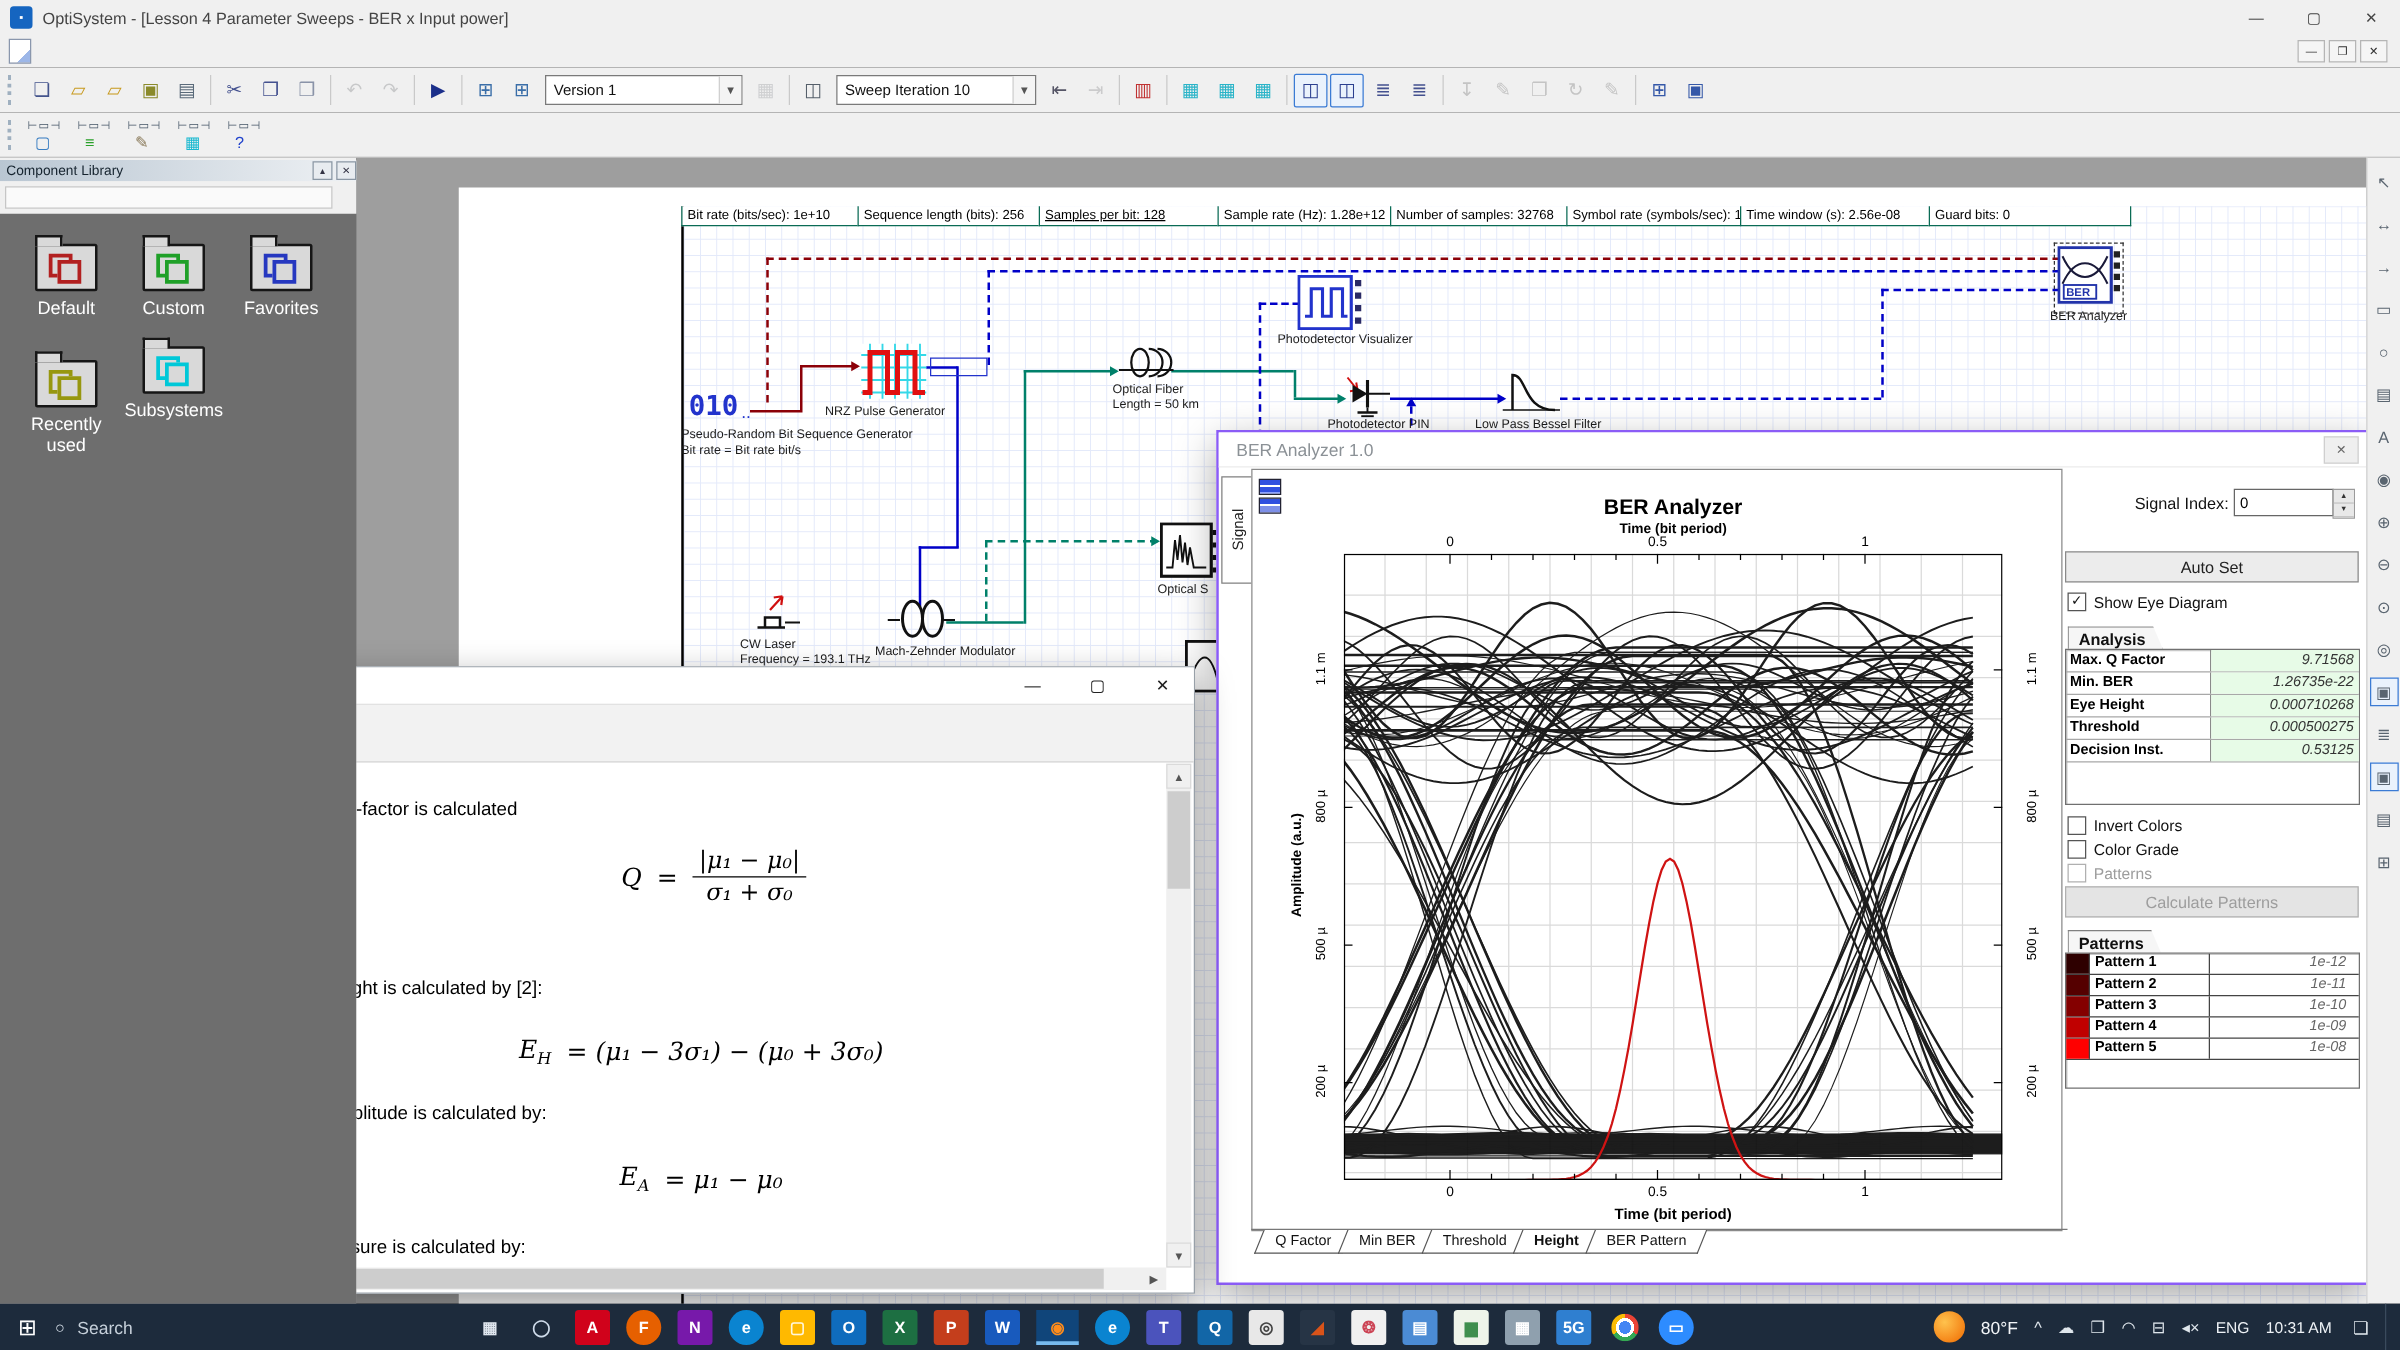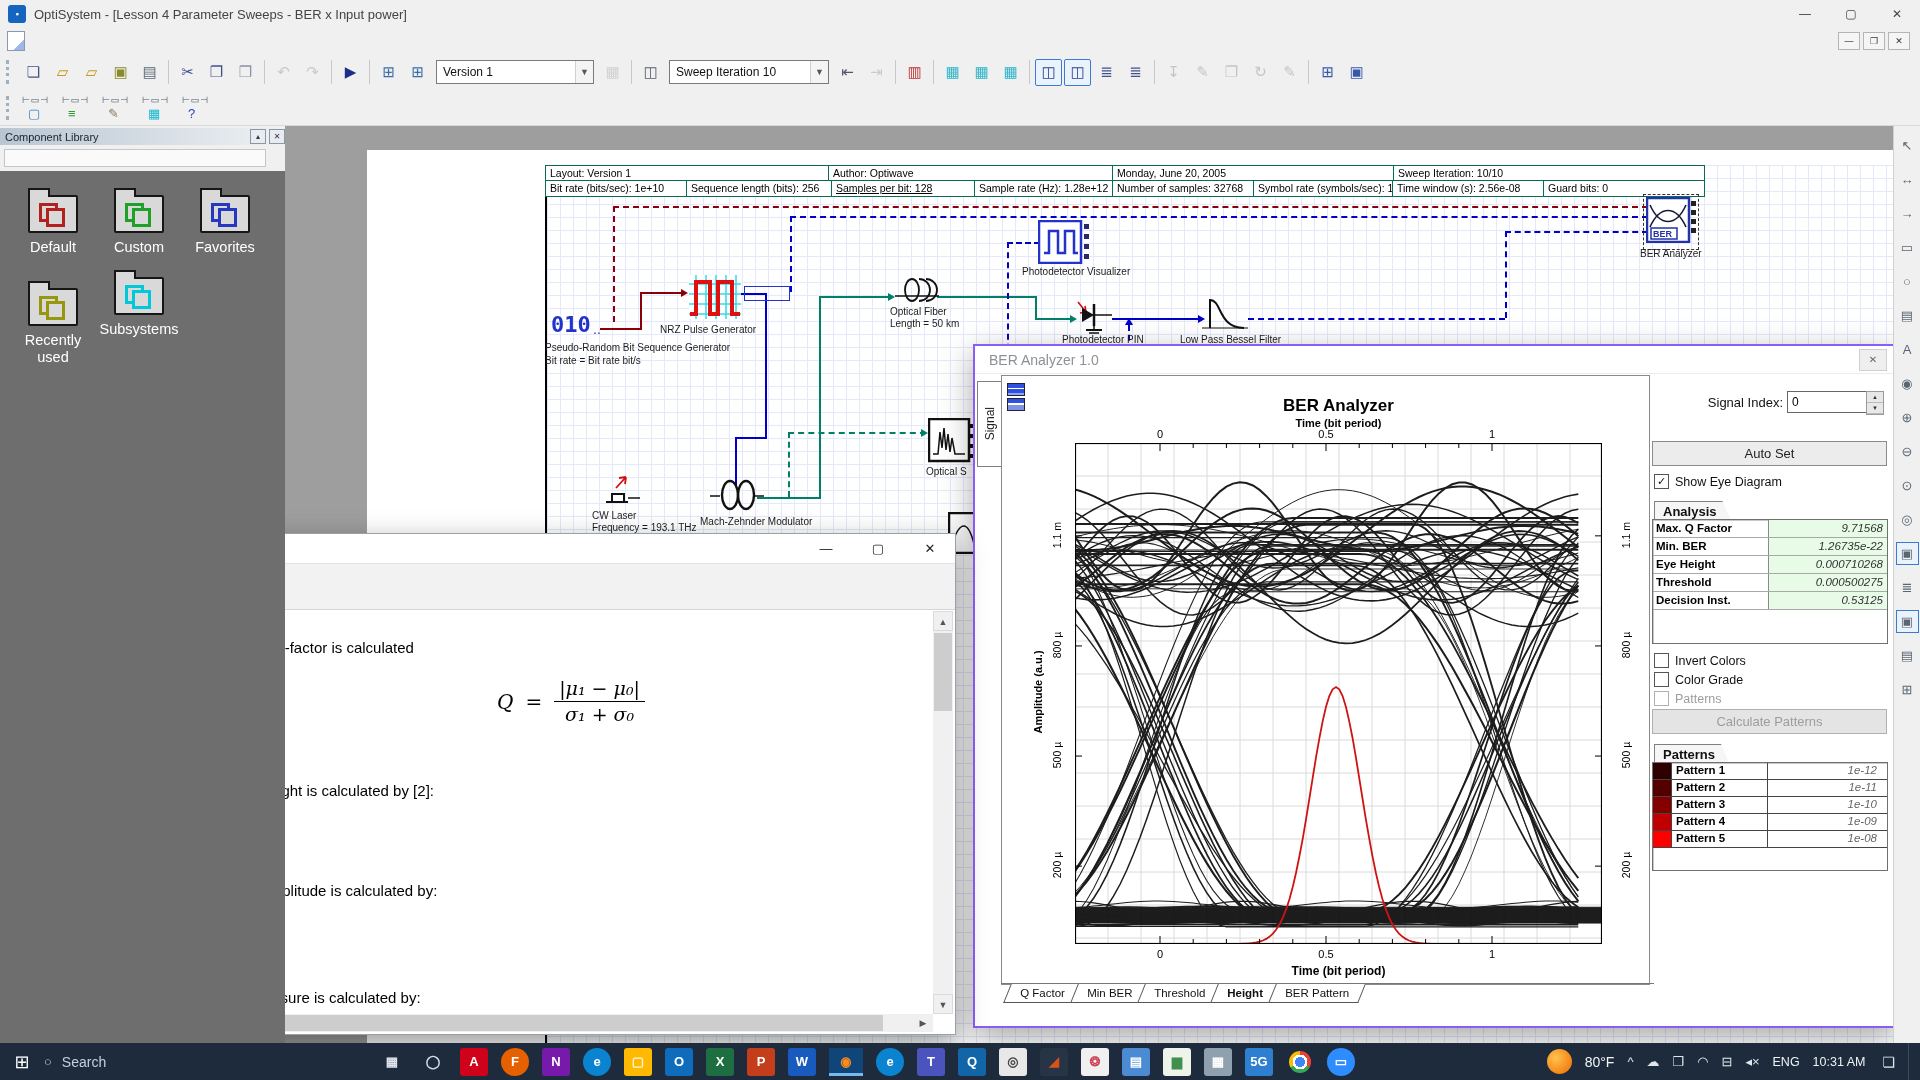--- a/index.html
+++ b/index.html
@@ -167,26 +167,20 @@
   #notif{color:#dfe6ec;font-size:14px;margin-left:4px;}
   #show-desktop{width:5px;height:37px;border-left:1px solid #3a4a5c;}
 </style>
 </head>
 <body class="nosel">
 
 <div class="abs" id="canvas-bg"></div>
 <div class="abs" id="page"></div>
 <div class="abs" id="grid"></div>
 <div class="abs" id="sheet">
-    <div class="srow">
-      <div class="scell" style="width: 283px;">Layout: Version 1</div>
-      <div class="scell" style="width: 284px;">Author: Optiwave</div>
-      <div class="scell" style="width: 281px;">Monday, June 20, 2005</div>
-      <div class="scell" style="width: 312px;">Sweep Iteration: 10/10</div>
-    </div>
     <div class="srow">
       <div class="scell" style="width: 141px;">Bit rate (bits/sec):  1e+10</div>
       <div class="scell" style="width: 145px;">Sequence length (bits):  256</div>
       <div class="scell" style="width: 143px; text-decoration: underline;">Samples per bit:  128</div>
       <div class="scell" style="width: 138px;">Sample rate (Hz):  1.28e+12</div>
       <div class="scell" style="width: 141px;">Number of samples:  32768</div>
       <div class="scell" style="width: 139px;">Symbol rate (symbols/sec):  1e+</div>
       <div class="scell" style="width: 151px;">Time window (s):  2.56e-08</div>
       <div class="scell" style="width: 162px;">Guard bits:  0</div>
     </div>
@@ -859,21 +853,29 @@
     <div class="hp" style="left:202px;top:28px">where the Q-factor is calculated</div>
     <div class="eq" style="left:430px;top:66px;width:280px">
       <span>Q</span>
         <span>=</span>
       <span class="frac">
           <span class="num">|μ₁ − μ₀|</span>
           <span class="den">σ₁ + σ₀</span>
         </span>
     </div>
     <div class="hp" style="left:202px;top:171px">The eye height is calculated by [2]:</div>
+    <div class="eq" style="left:330px;top:216px;width:460px">
+      <span><span>E</span><sub>H</sub></span>
+      <span>=  (μ₁ − 3σ₁) − (μ₀ + 3σ₀)</span>
+    </div>
     <div class="hp" style="left:202px;top:271px">The eye amplitude is calculated by:</div>
+    <div class="eq" style="left:400px;top:318px;width:320px">
+      <span><span>E</span><sub>A</sub></span>
+      <span>=  μ₁ − μ₀</span>
+    </div>
     <div class="hp" style="left:202px;top:378px">The eye closure is calculated by:</div>
   </div>
   <div id="help-vscroll">
     <div class="sarr" style="top:0">▲</div>
     <div id="help-vthumb"></div>
     <div class="sarr" style="bottom:0">▼</div>
   </div>
   <div id="help-hscroll">
     <div class="sarr" style="left:0">◀</div>
     <div id="help-hthumb"></div>

